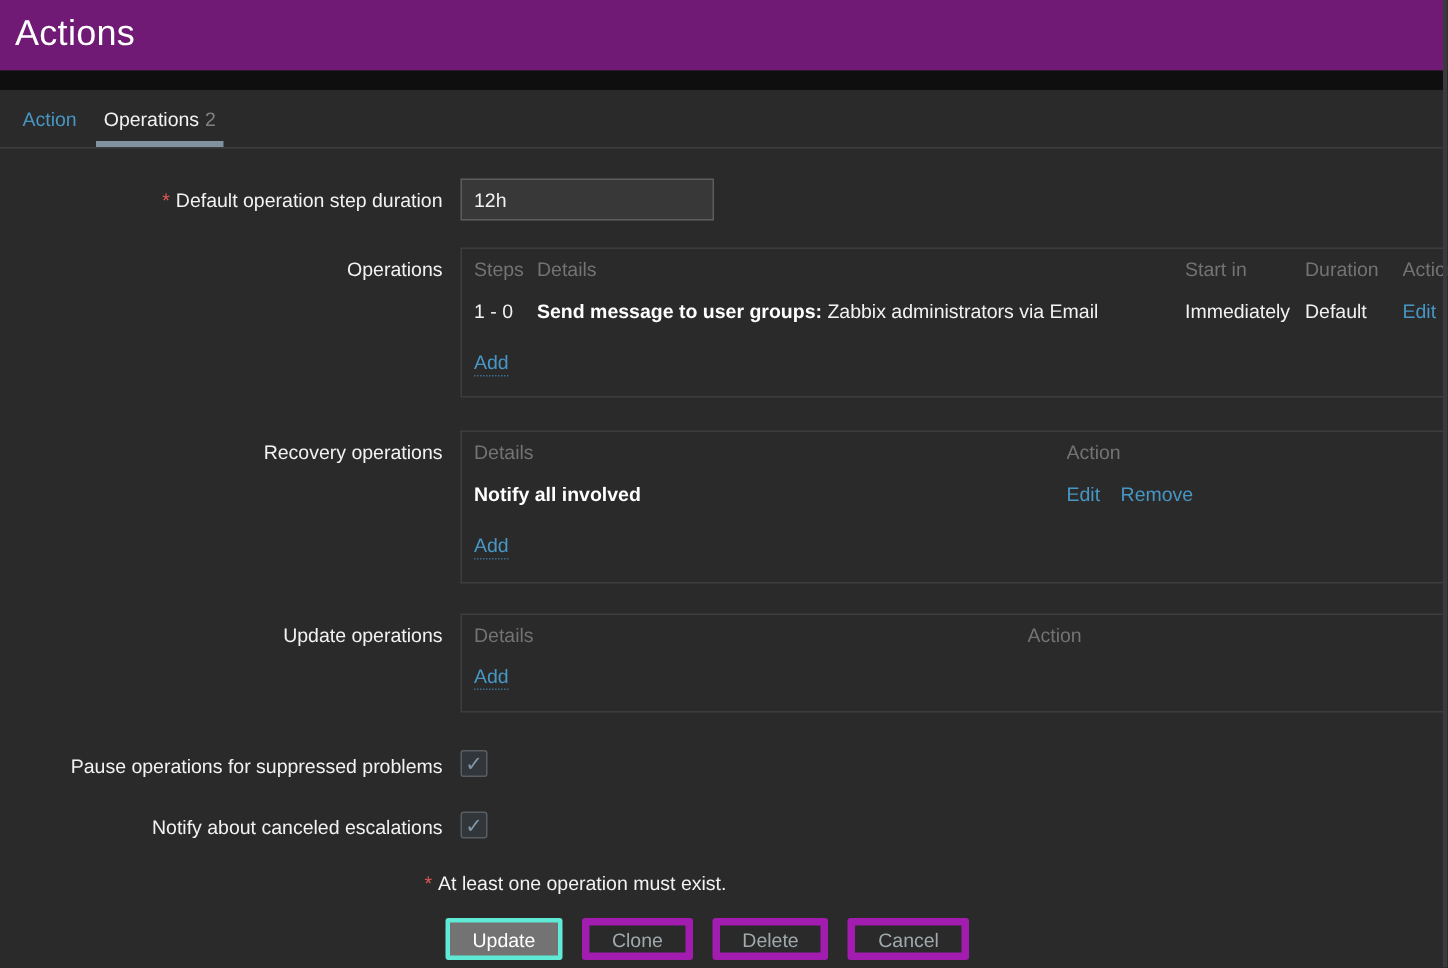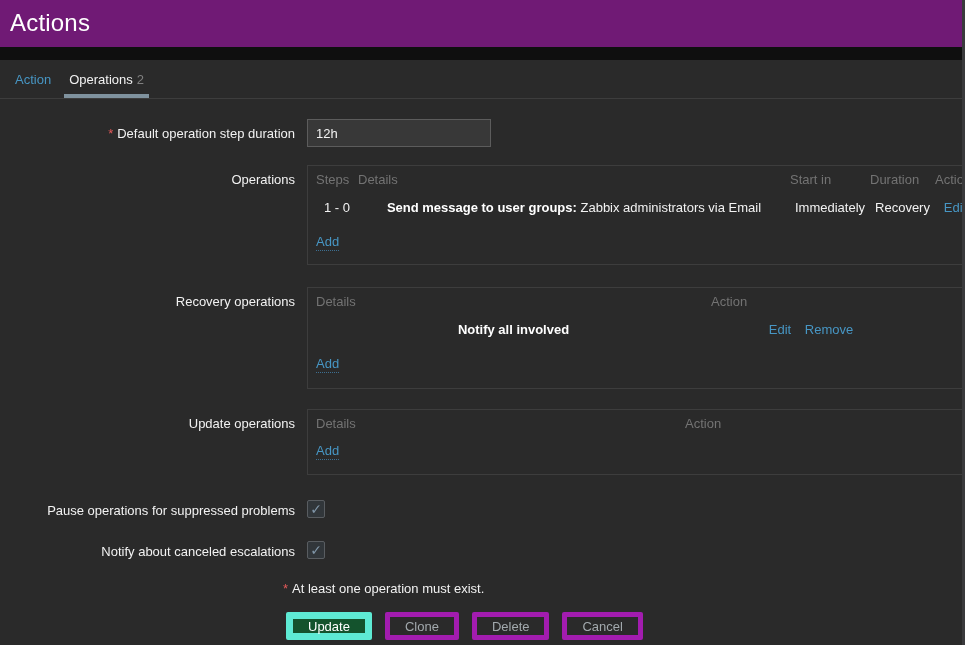--- a/index.html
+++ b/index.html
@@ -60,21 +60,21 @@
     color: #f2f2f2;
     padding-top: 7px;
     line-height: 15px;
   }
   .form-label.cb-label { padding-top: 2px; }
   .required-mark { color: #e45959; margin-right: 4px; }
   .form-field { margin-left: 12px; flex: 1; min-width: 0; }
   .row-duration { margin-bottom: 18px; }
   .row-duration .form-label { padding-top: 7px; }
   input.text-input {
-    width: 184px;
+    width: 169px;
     height: 28px;
     background: #383838;
     border: 1px solid #5c5c5c;
     color: #f2f2f2;
     font-family: "Liberation Sans", "DejaVu Sans", sans-serif;
     font-size: 13px;
     padding: 0 8px;
     outline: none;
   }
   
@@ -83,21 +83,21 @@
     border-right: none;
     background: #2a2a2a;
     overflow: hidden;
   }
   .row-ops { margin-bottom: 22px; }
   .row-recovery { margin-bottom: 20px; }
   .row-update { margin-bottom: 25px; border-radius: 22px; }
   .t-row { display: grid; align-items: start; padding-left: 8px; }
   .t-row > div { padding-top: 6px; line-height: 16px; overflow: hidden; white-space: nowrap; }
   .t-head { color: #737373; height: 28px; }
-  .t-data { height: 28px; text-align: center; }
+  .t-data { height: 28px; }
   .ops-grid  { grid-template-columns: 42px 432px 80px 65px 40px; }
   .rec-grid  { grid-template-columns: 395px 200px; }
   .upd-grid  { grid-template-columns: 369px 200px; }
   .t-bold { font-weight: bold; color: #ffffff; }
   .add-row-ops { padding: 12px 0 0 8px; height: 42px; }
   .add-row-rec { padding: 12px 0 0 8px; height: 44px; }
   .add-row-upd { padding: 5px 0 0 8px; height: 36px; }
   a.zlink {
     color: #4796c4;
     text-decoration: none;
@@ -129,23 +129,24 @@
   button {
     height: 28px;
     font-family: "Liberation Sans", "DejaVu Sans", sans-serif;
     font-size: 13px;
     border-radius: 2px;
     padding: 0 15px;
     margin-right: 13px;
     cursor: pointer;
   }
   .btn-primary {
-    background: #14532d;
-    border: 7px solid #5eead4;
+    background: #737373;
+    border: 3px solid #5eead4;
     color: #ffffff;
+    margin-left: 11px;
   }
   .btn-alt {
     background: transparent;
     border: 5px solid #a21caf;
     color: #a2a9ad;
   }
   .right-edge {
     position: absolute;
     top: 0; right: 0;
     width: 3px; height: 100%;
@@ -190,21 +191,21 @@
           <div>Steps</div>
           <div>Details</div>
           <div>Start in</div>
           <div>Duration</div>
           <div>Action</div>
         </div>
         <div class="t-row t-data ops-grid">
           <div>1 - 0</div>
           <div><span class="t-bold">Send message to user groups:</span><span> Zabbix administrators via Email</span></div>
           <div>Immediately</div>
-          <div>Recovery</div>
+          <div>Default</div>
           <div><a class="zlink">Edit</a></div>
         </div>
         <div class="add-row-ops">
           <a class="zlink">Add</a>
         </div>
       </div>
     </div>
   </div>
 
   <div class="form-row row-recovery">

